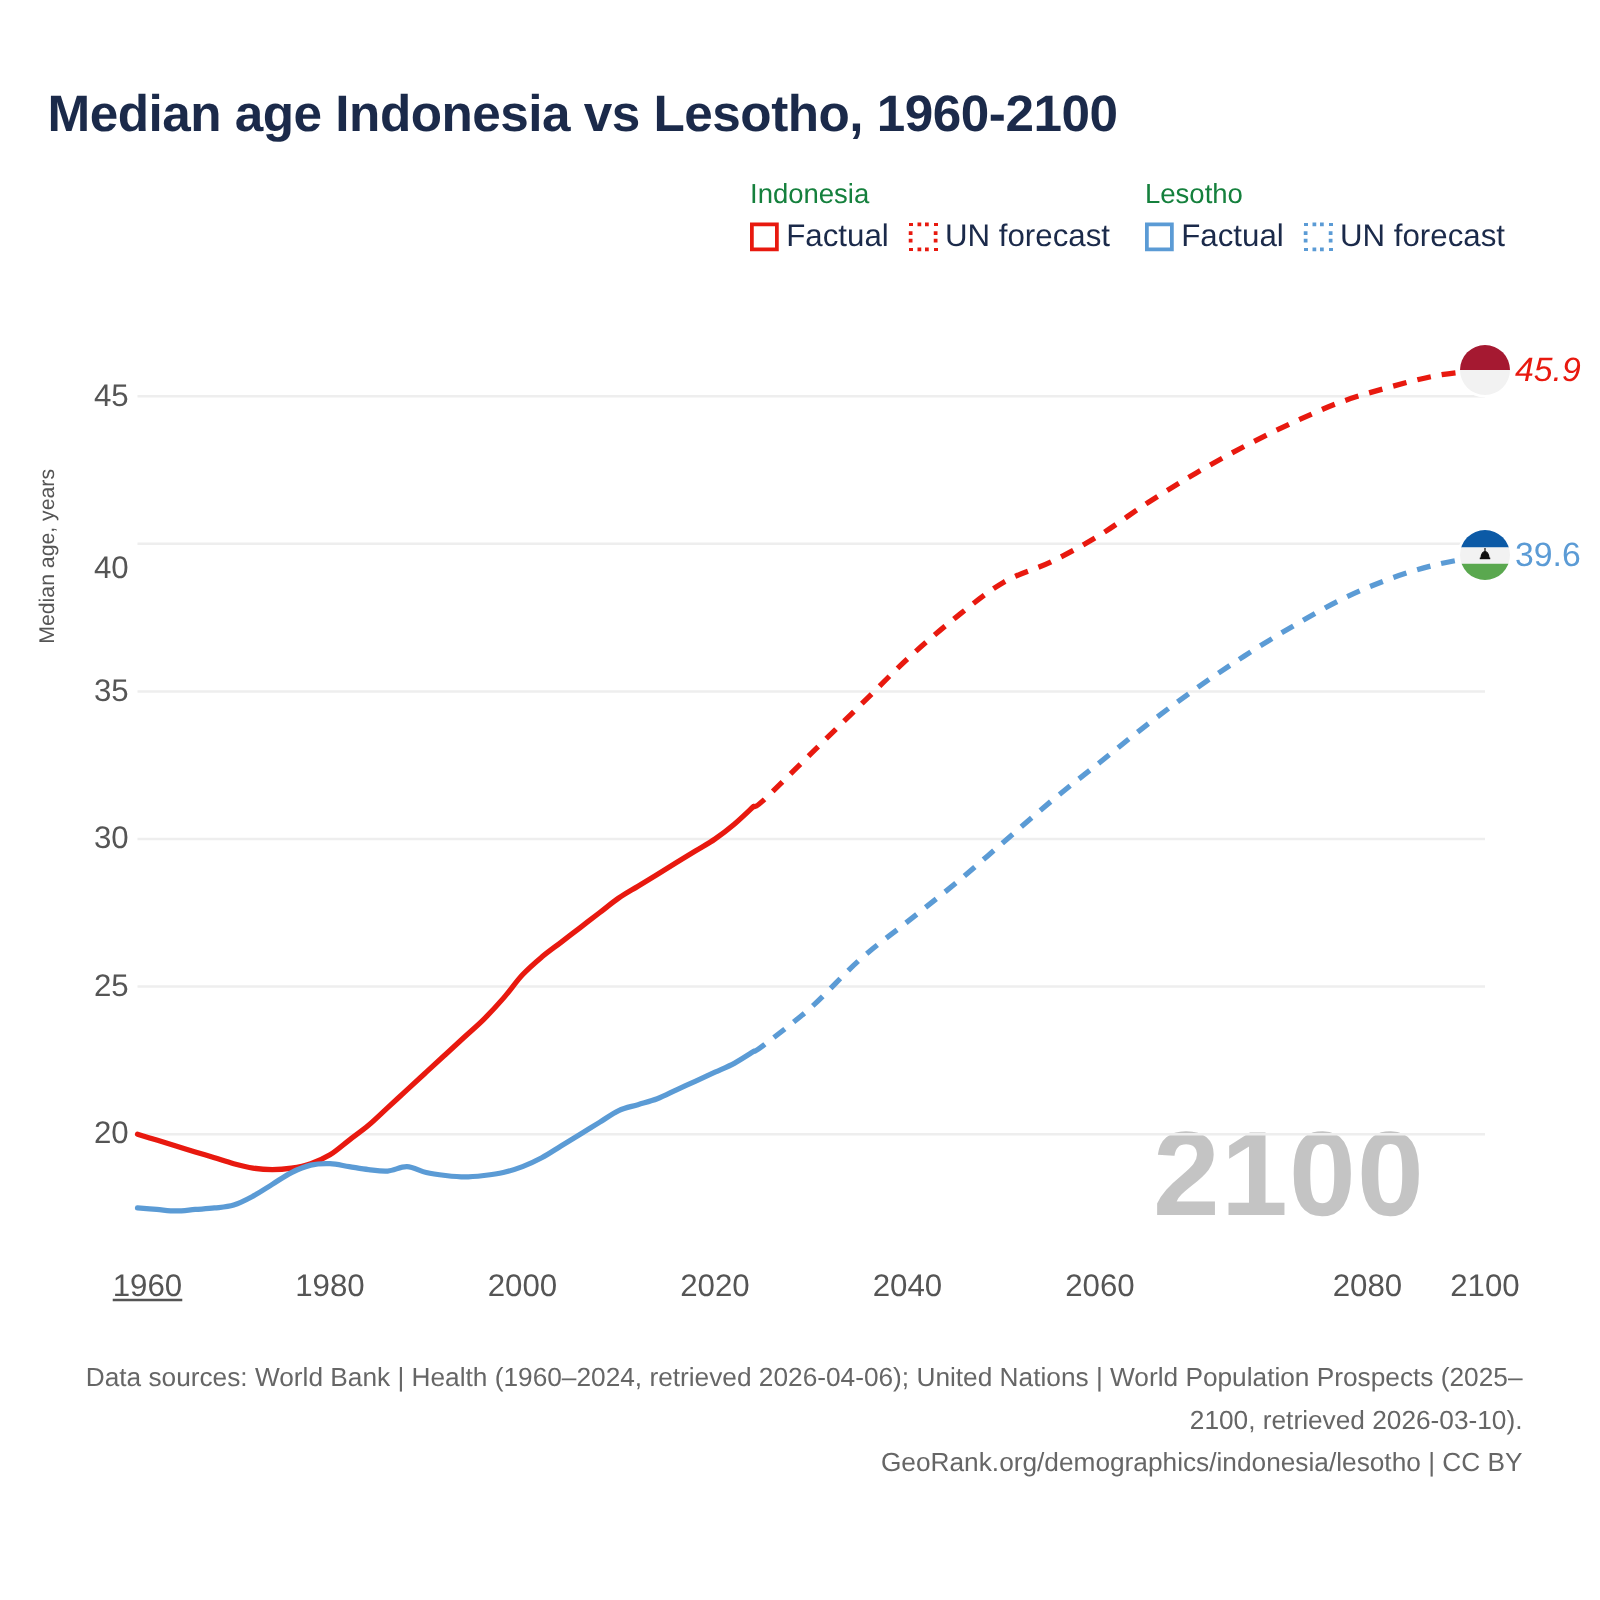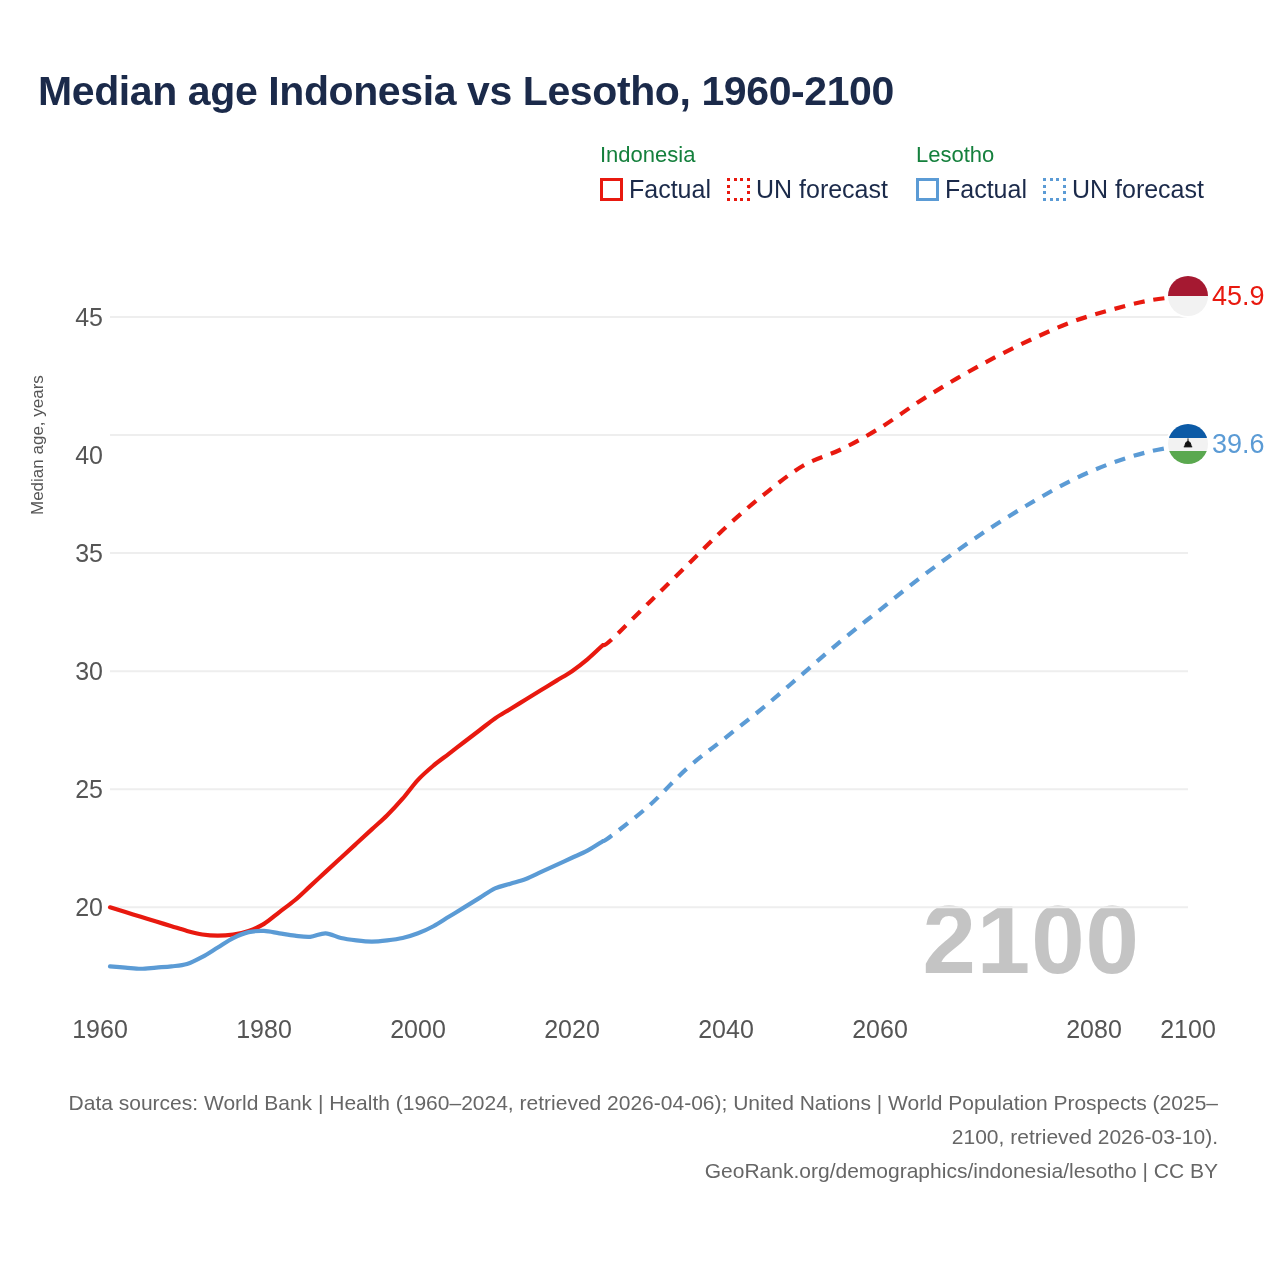--- a/index.html
+++ b/index.html
@@ -159,21 +159,21 @@
     transform: translate(-50%,-50%);
     width: 14px; height: 14px;
   }
 
   .end-value {
     position: absolute;
     font-size: 27px;
     transform: translateY(-50%);
     white-space: nowrap;
   }
-  .end-value.red  { color: #e8190f; }
+  .end-value.red  { color: #e8190f; font-style: italic; }
   .end-value.blue { color: #5b9bd5; }
 
   
   .footer {
     position: absolute;
     left: 38px;
     top: 1086px;
     width: 1180px;
     font-size: 21px;
     color: #666666;
@@ -238,21 +238,21 @@
 
   <div class="y-ticks-wrap" id="y-ticks">
       <div class="y-tick-label" style="top: 907.345px;">20</div>
       <div class="y-tick-label" style="top: 789.267px;">25</div>
       <div class="y-tick-label" style="top: 671.189px;">30</div>
       <div class="y-tick-label" style="top: 553.111px;">35</div>
       <div class="y-tick-label" style="top: 455px;">40</div>
       <div class="y-tick-label" style="top: 316.954px;">45</div>
     </div>
   <div id="x-ticks">
-      <div class="x-tick-label" style="left: 100px;">1960</div>
+      <div class="x-tick-label" style="left: 118px; text-decoration: underline;">1960</div>
       <div class="x-tick-label" style="left: 264px;">1980</div>
       <div class="x-tick-label" style="left: 418px;">2000</div>
       <div class="x-tick-label" style="left: 572px;">2020</div>
       <div class="x-tick-label" style="left: 726px;">2040</div>
       <div class="x-tick-label" style="left: 880px;">2060</div>
       <div class="x-tick-label" style="left: 1094px;">2080</div>
       <div class="x-tick-label" style="left: 1188px;">2100</div>
     </div>
 
   <div class="end-marker" id="marker-indonesia" style="left: 1188px; top: 295.7px;">

